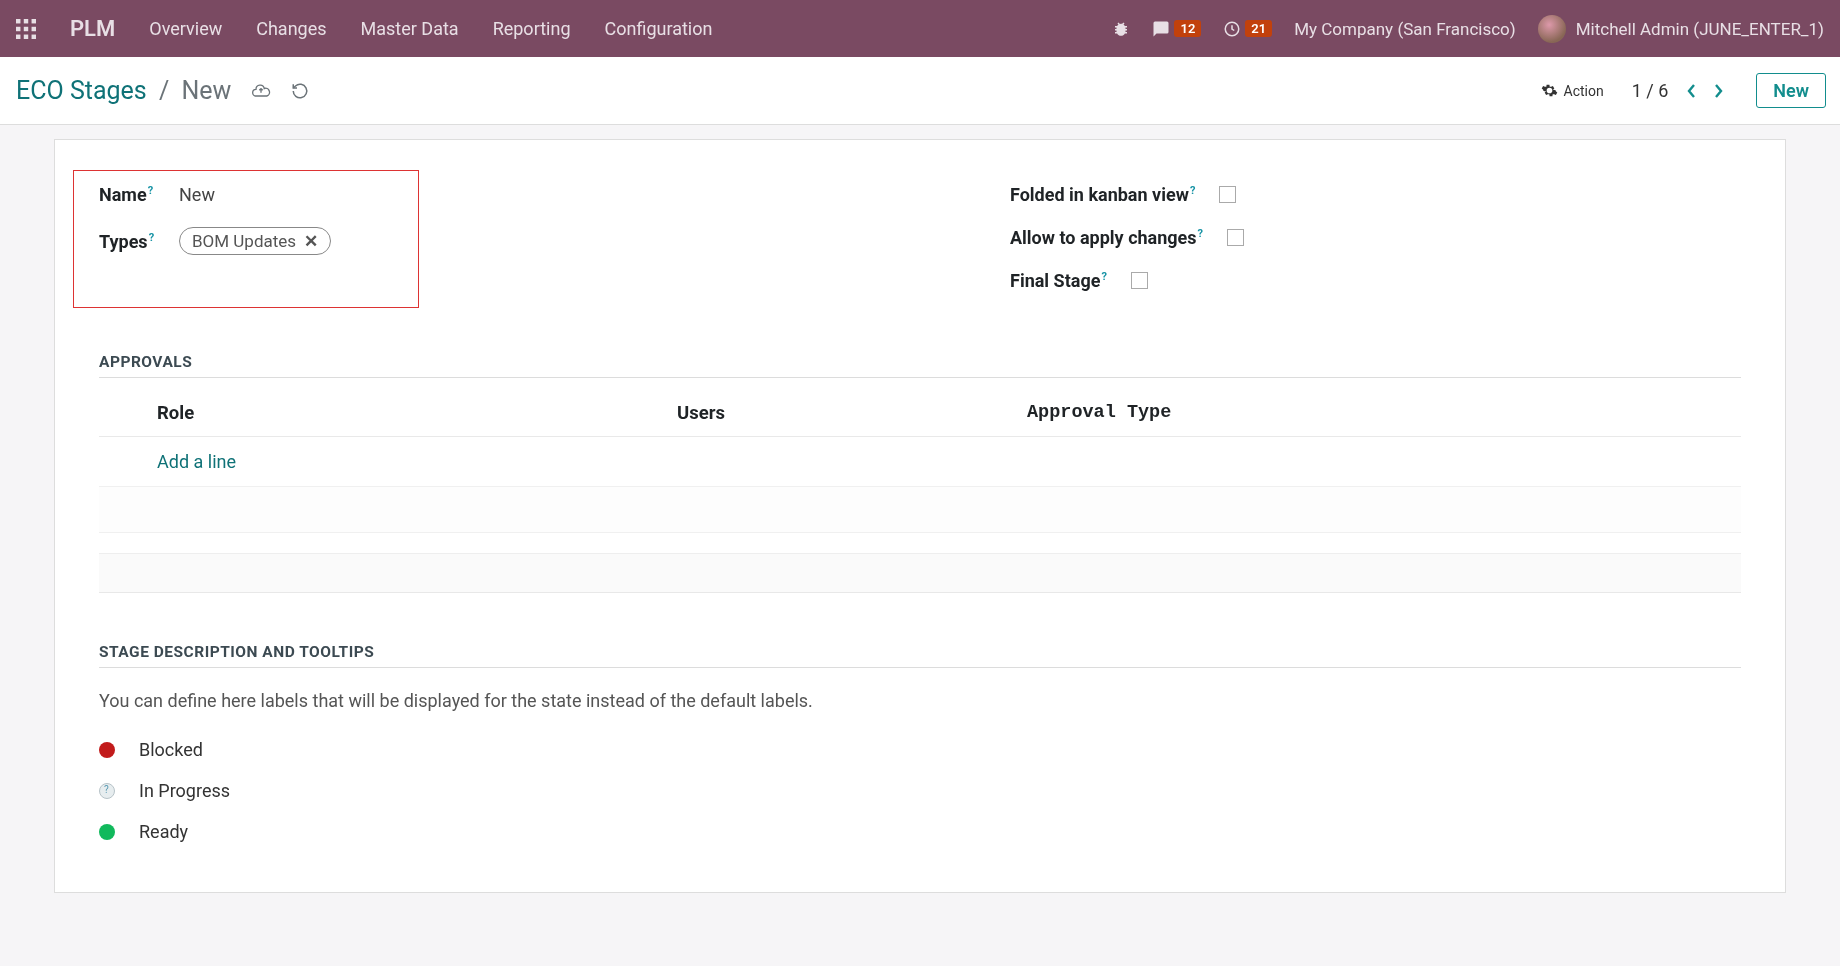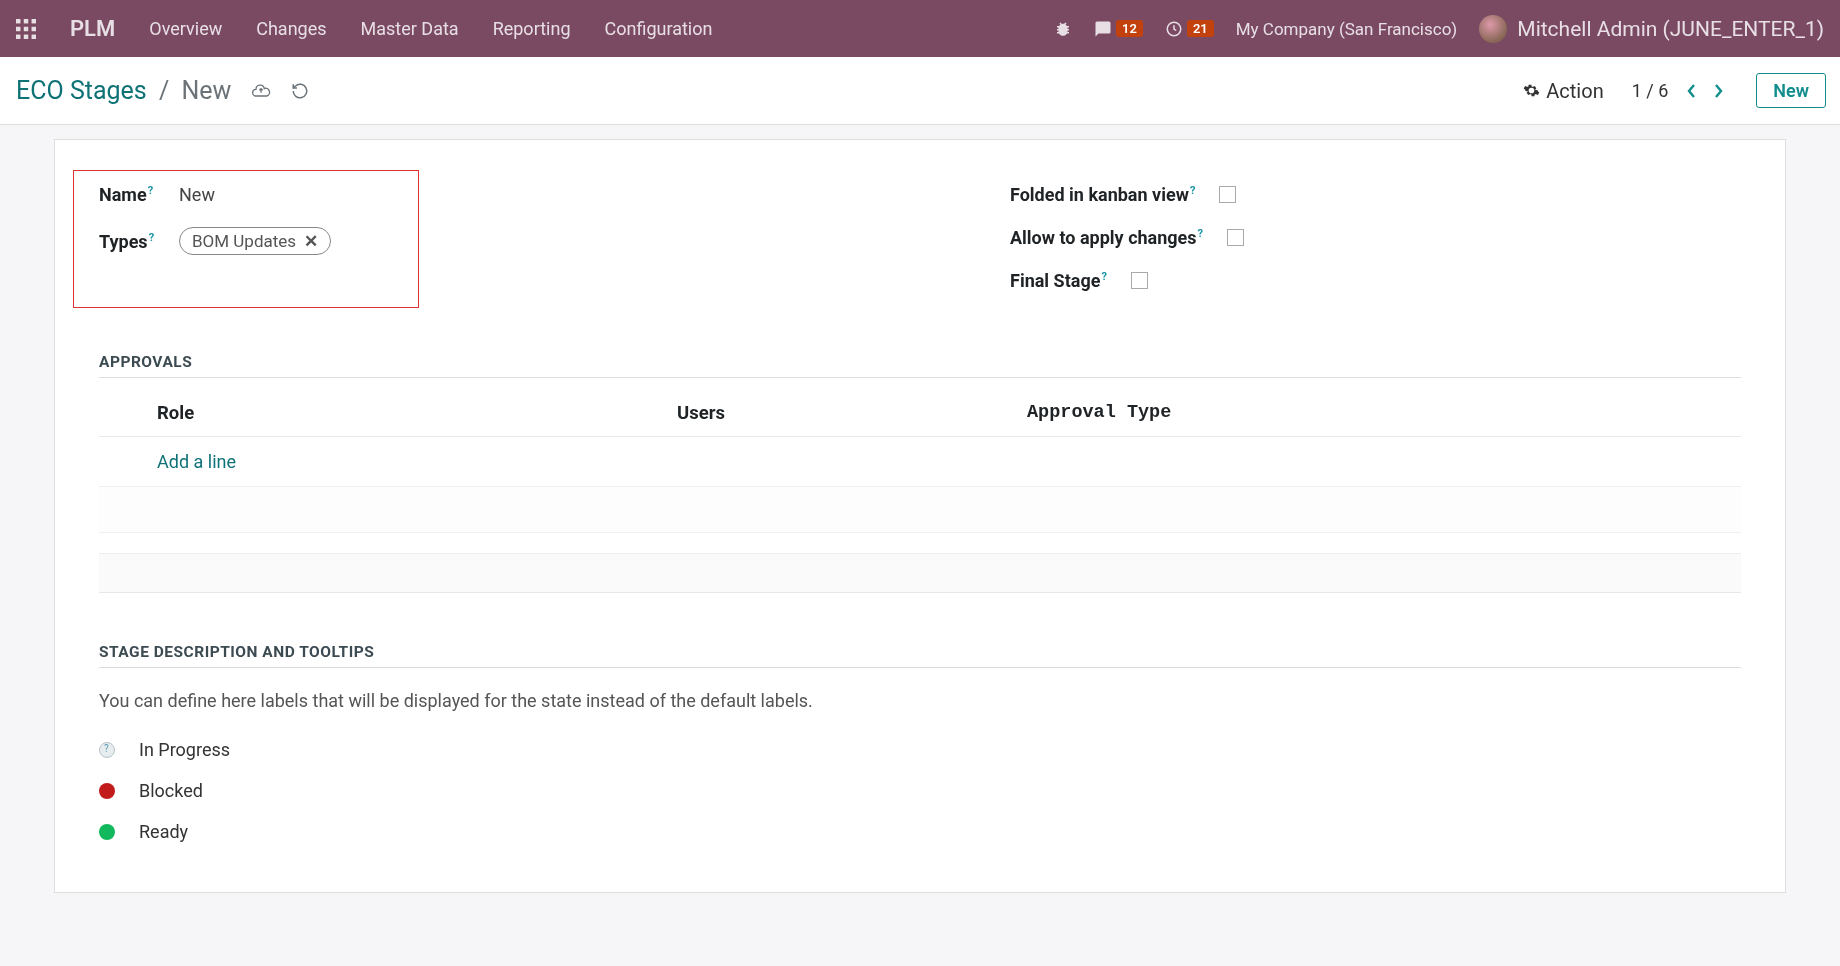--- a/index.html
+++ b/index.html
@@ -13,31 +13,31 @@
 .brand { font-size:22px; font-weight:600; }
 .nav-links { display:flex; gap:34px; }
 .nav-item { font-size:18px; color:#e8dfe5; cursor:pointer; }
 .topbar-right { display:flex; align-items:center; gap:22px; }
 .bug-icon { font-size:16px; color:#e8dfe5; }
 .icon-badge { display:flex; align-items:center; gap:4px; color:#e8dfe5; font-size:15px; }
 .badge-count { background:#c2410c; color:#fff; font-size:13px; font-weight:600; padding:1px 6px; border-radius:3px; }
 .company { font-size:17px; }
 .user-block { display:flex; align-items:center; gap:10px; }
 .user-avatar { width:28px; height:28px; border-radius:50%; background: radial-gradient(circle at 40% 35%, #d9a, #865 70%); }
-.user-name { font-size:21px; }
+.user-name { font-size:17px; }
 
 
 .controlbar { height:68px; background:#fff; border-bottom:1px solid #ddd; display:flex; align-items:center; justify-content:space-between; padding:0 14px 0 16px; }
 .bc-wrap { display:flex; align-items:center; gap:20px; }
 .bc { font-size:25px; color:#6b7378; }
 .bc a { color:#0f7277; text-decoration:none; }
 .bc .sep { color:#6b7378; padding:0 6px; }
 .cb-icon { color:#6b7378; font-size:17px; }
 .cb-right { display:flex; align-items:center; gap:28px; }
-.action-btn { display:flex; align-items:center; gap:6px; font-size:20px; color:#333; cursor:pointer; }
+.action-btn { display:flex; align-items:center; gap:6px; font-size:14px; color:#333; cursor:pointer; }
 .pager { font-size:18px; color:#333; display:flex; align-items:center; gap:14px; }
 .pager-arrows { display:flex; gap:6px; }
 .pager-arrow { color:#128d8d; font-size:18px; cursor:pointer; padding:0 4px; }
 .new-btn { border:1px solid #128d8d; color:#128d8d; background:#fff; font-size:18px; font-weight:600; padding:6px 16px; border-radius:3px; cursor:pointer; }
 
 
 .sheet { background:#fff; margin:14px 54px 0; border:1px solid #ddd; padding:44px 44px 40px; }
 .form-row { display:flex; }
 .col-left { flex:0 0 50%; position:relative; }
 .col-right { flex:0 0 50%; padding-left:90px; }
@@ -233,25 +233,25 @@
   <div class="approvals-body">
     <div class="add-line">Add a line</div>
     <div class="stripe1"></div>
     <div class="stripe2"></div>
   </div>
 
   <div class="section-title" style="margin-top:50px">STAGE DESCRIPTION AND TOOLTIPS</div>
   <div class="desc-text">You can define here labels that will be displayed for the state instead of the default labels.</div>
 
   <div class="state-line">
+    <span class="state-dot dot-blocked"></span>
+    <input class="state-input" value="Blocked" style="">
+  </div>
+  <div class="state-line">
     <span class="state-dot dot-progress"></span>
     <input class="state-input" value="In Progress" style="">
-  </div>
-  <div class="state-line">
-    <span class="state-dot dot-blocked"></span>
-    <input class="state-input" value="Blocked" style="">
   </div>
   <div class="state-line">
     <span class="state-dot dot-ready"></span>
     <input class="state-input" value="Ready" style="">
   </div>
 
 </div>
 
 </body></html>

